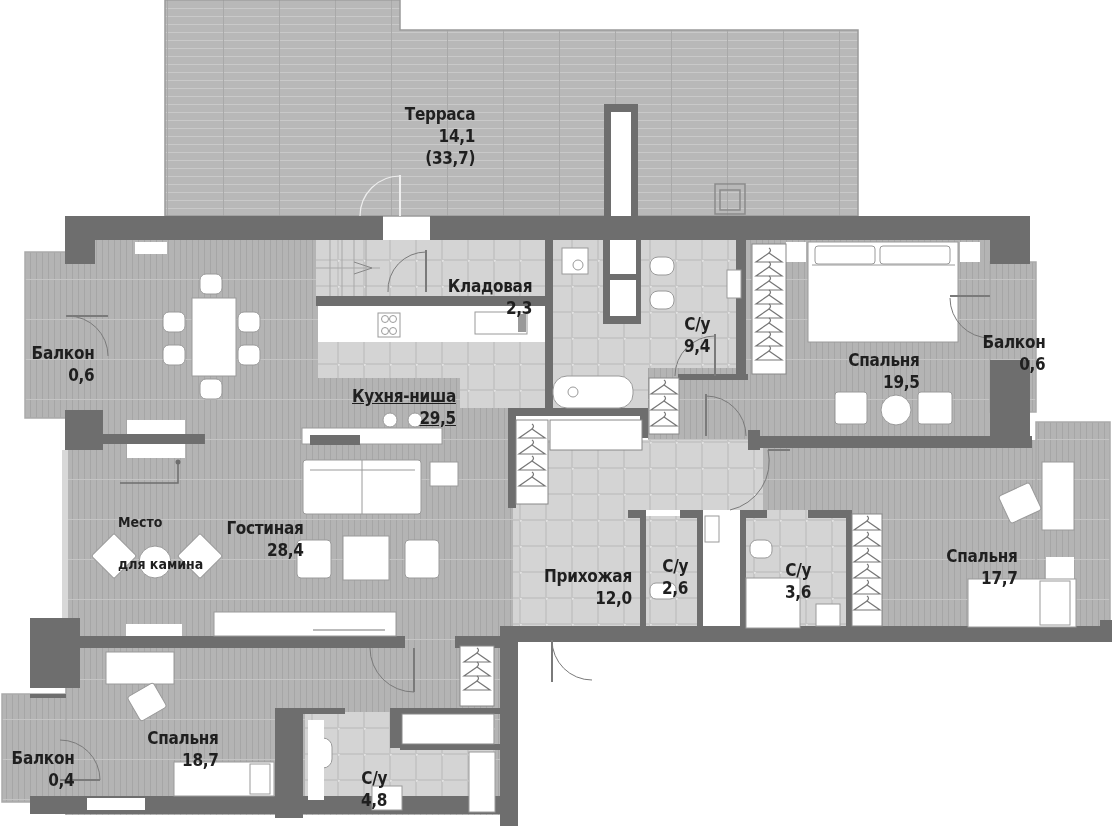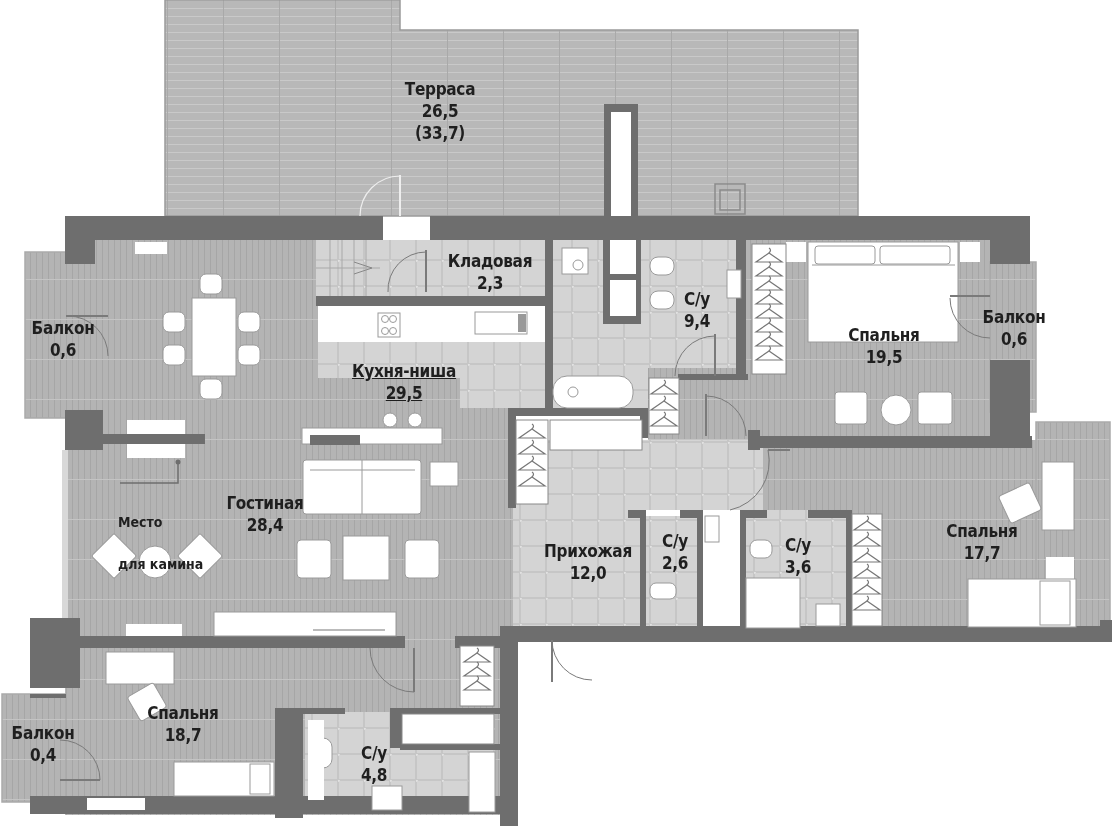--- a/index.html
+++ b/index.html
@@ -1,21 +1,21 @@
 <!DOCTYPE html>
 <html><head>
 <meta charset="utf-8">
 <style>
   html, body { margin: 0; padding: 0; background: #ffffff; }
   body { width: 1115px; height: 826px; position: relative; overflow: hidden;
          font-family: "DejaVu Sans Condensed", "DejaVu Sans", "Liberation Sans", sans-serif; }
   #plan { position: absolute; left: 0; top: 0; width: 1115px; height: 826px; }
-  .room-label { position: absolute; transform: translate(-50%, 0); text-align: center;
+  .room-label { position: absolute; transform: translate(-50%, 0); text-align: right;
                 color: #1f1f1f; font-weight: bold; font-size: 17px; line-height: 22px;
-                letter-spacing: -0.3px; white-space: nowrap; font-stretch: condensed; }
+                letter-spacing: -0.3px; white-space: nowrap; font-stretch: condensed; margin-top: 25px; }
   .room-label .name, .room-label .area, .room-label .extra { display: block; }
   .note-label { position: absolute; color: #1f1f1f; font-weight: bold; font-size: 14px;
                 line-height: 19px; white-space: nowrap; }
   .note-label span { display: block; margin-top: 23px; }
 </style>
 </head>
 <body>
 
 <svg id="plan" viewBox="0 0 1115 826" xmlns="http://www.w3.org/2000/svg">
   <defs>
@@ -287,21 +287,21 @@
       <line x1="342" y1="240" x2="342" y2="296"></line>
     <line x1="354" y1="240" x2="354" y2="296"></line>
       <line x1="366" y1="240" x2="366" y2="296"></line>
     <line x1="316" y1="268" x2="380" y2="268"></line>
     <polyline points="354,262 372,268 354,274" stroke="#888"></polyline>
   </g>
 </svg>
 
 <div class="room-label" style="left:440px; top:78px;">
   <span class="name">Терраса</span>
-  <span class="area">26,5</span>
+  <span class="area">14,1</span>
   <span class="extra">(33,7)</span>
 </div>
 <div class="room-label" style="left:490px; top:250px;">
   <span class="name">Кладовая</span>
   <span class="area">2,3</span>
 </div>
 <div class="room-label" style="left:63px; top:317px;">
   <span class="name">Балкон</span>
   <span class="area">0,6</span>
 </div>

